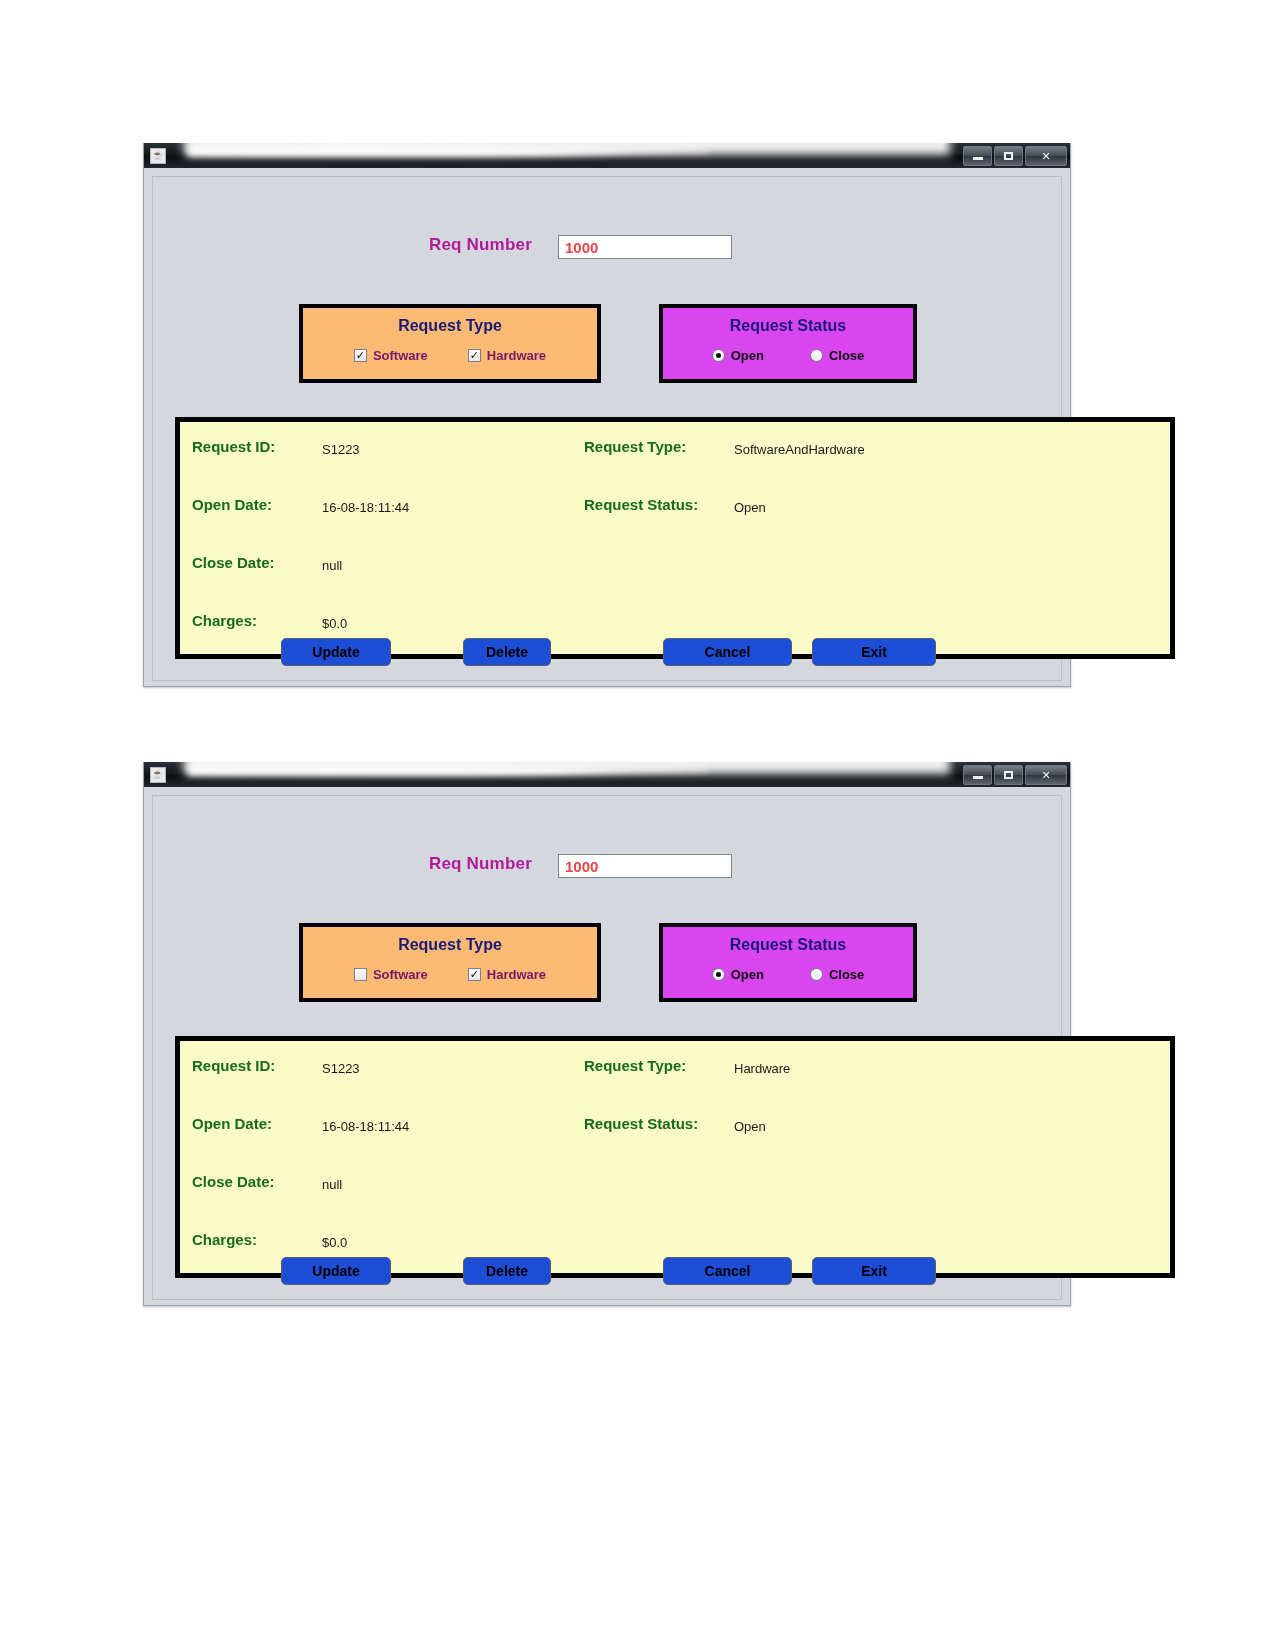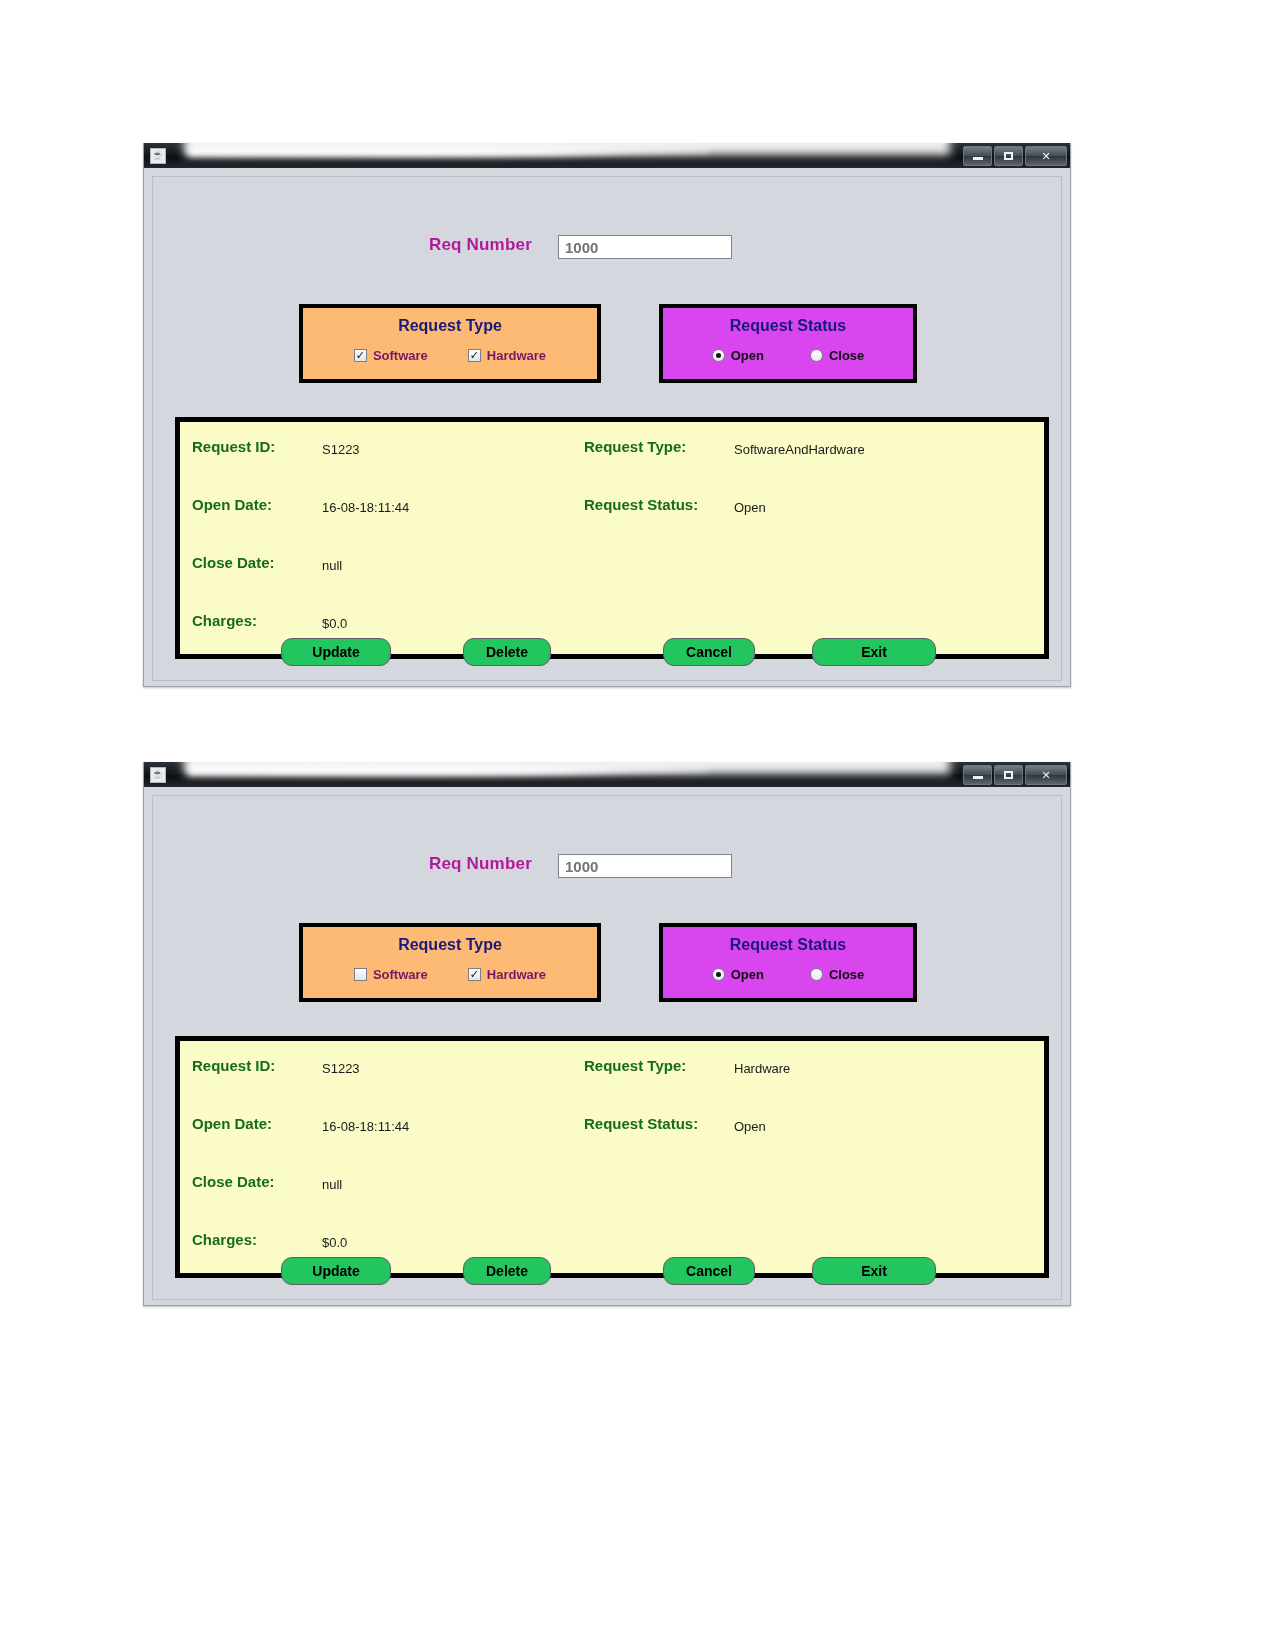--- a/index.html
+++ b/index.html
@@ -128,21 +128,21 @@
   }
   .req-input {
     width: 174px;
     height: 24px;
     border: 1px solid #7d848c;
     background: #ffffff;
     box-sizing: border-box;
     font-family: "Liberation Sans", sans-serif;
     font-weight: bold;
     font-size: 15px;
-    color: #737373;
+    color: #ef4444;
     padding: 0 6px;
     outline: none;
   }
 
   
   .group-box {
     position: absolute;
     border: 4px solid #000000;
     box-sizing: border-box;
     height: 79px;
@@ -203,21 +203,21 @@
     width: 5px; height: 5px;
     border-radius: 50%;
     background: #121212;
   }
   #req-status-box-1 .opt, #req-status-box-2 .opt { color: #111111; }
 
   
   .details-panel {
     position: absolute;
     left: 22px; top: 240px;
-    width: 874px;
+    width: 1000px;
     height: 242px;
     border: 5px solid #000000;
     background: #fbfbc8;
     box-sizing: border-box;
     padding: 16px 0 0 0;
   }
   .detail-row {
     display: flex;
     height: 58px;
   }
@@ -243,34 +243,34 @@
   
   .btn-row {
     position: absolute;
     left: 0; bottom: 14px;
     width: 100%;
     height: 28px;
   }
   .form-btn {
     position: absolute;
     height: 28px;
-    background: #22c55e;
+    background: #1d4ed8;
     border: 1px solid #5b6068;
-    border-radius: 11px;
+    border-radius: 5px;
     box-sizing: border-box;
     font-family: "Liberation Sans", sans-serif;
     font-weight: bold;
     font-size: 14px;
     color: #000000;
     cursor: pointer;
     padding: 0;
   }
   .btn-update { left: 128px; width: 110px; }
   .btn-delete { left: 310px; width: 88px; }
-  .btn-cancel { left: 510px; width: 92px; }
+  .btn-cancel { left: 510px; width: 129px; }
   .btn-exit   { left: 659px; width: 124px; }
 
   
   .caption {
     position: absolute;
     left: 0;
     width: 800px;
     font-family: "Liberation Serif", serif;
     font-style: italic;
     font-size: 17px;

